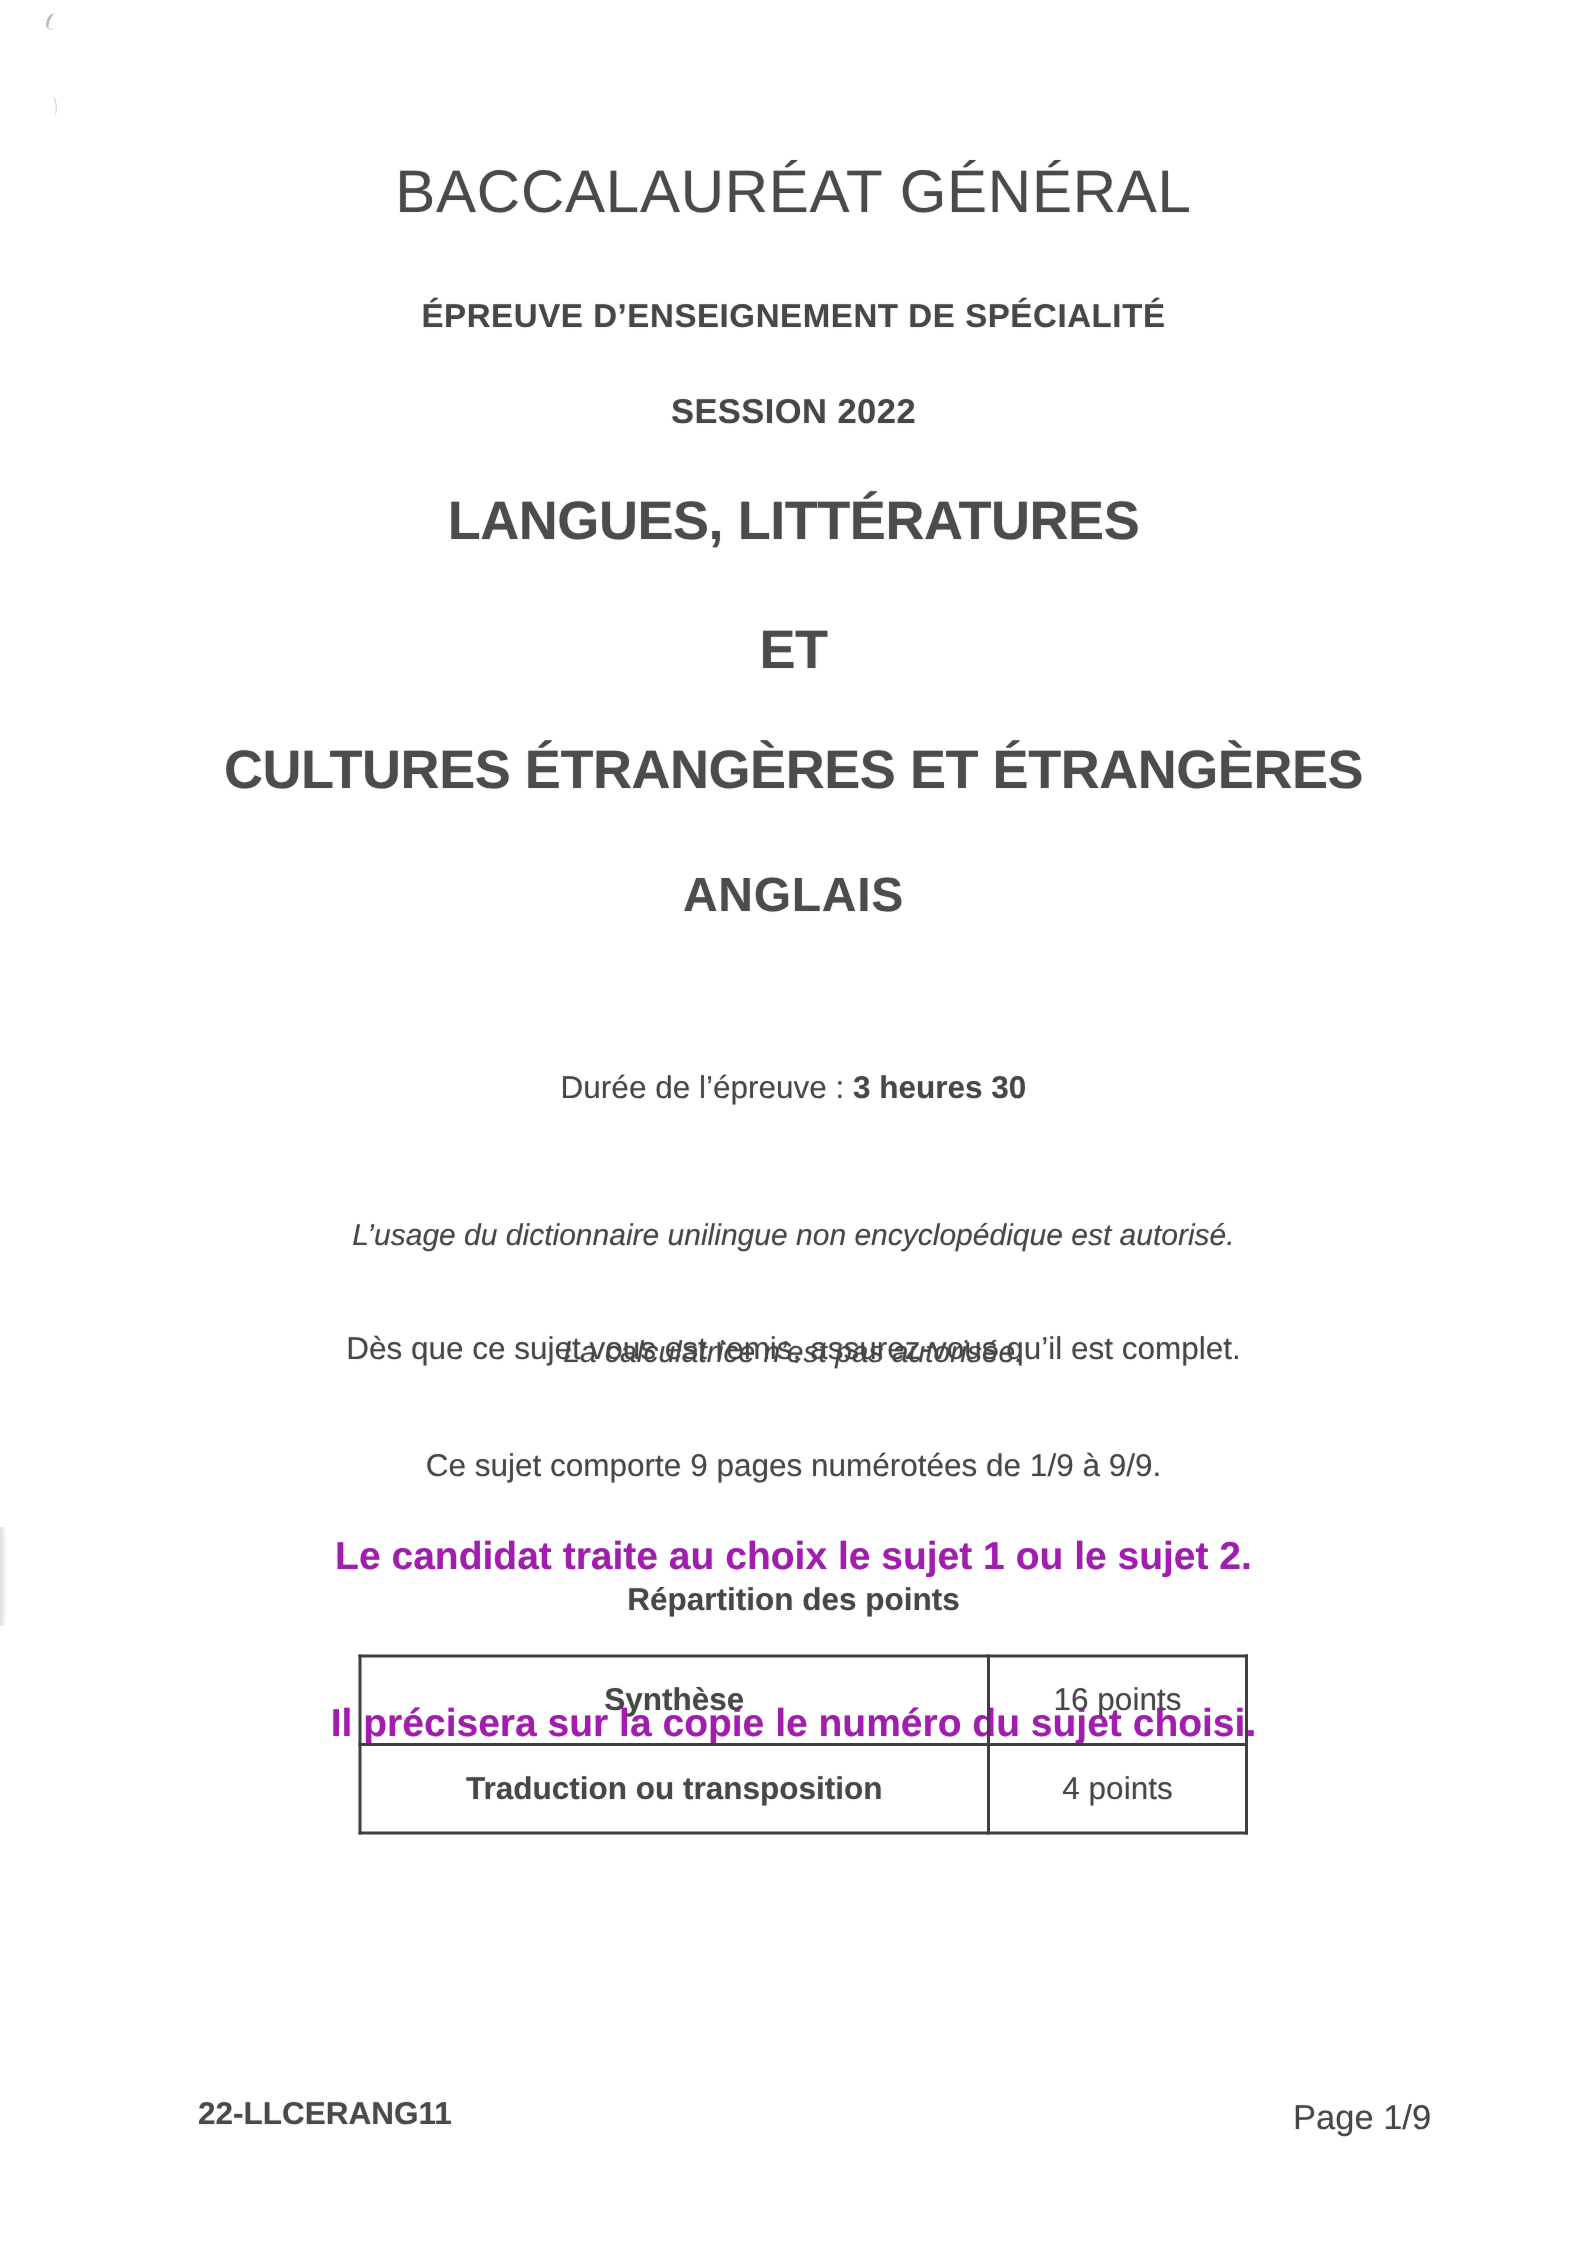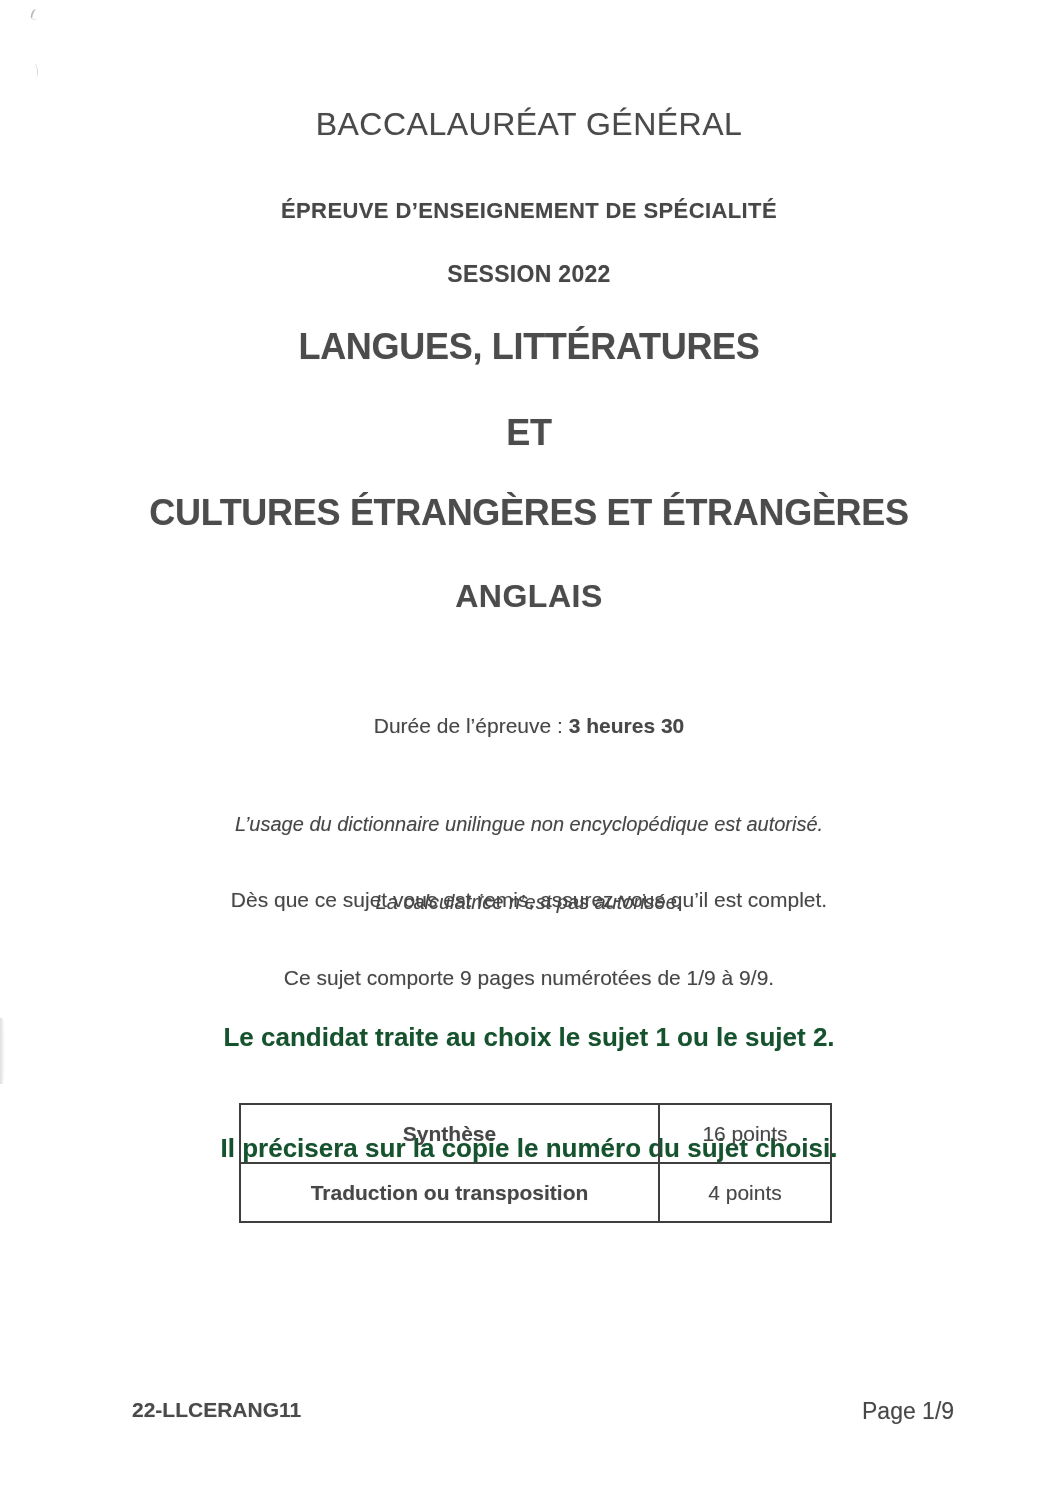--- a/index.html
+++ b/index.html
@@ -22,21 +22,21 @@
   .centered {
     position: absolute;
     left: 0;
     width: 100%;
     text-align: center;
     white-space: pre-wrap;
   }
 
   .title {
     top: 106px;
-    font-size: 32px;
+    font-size: 40px;
     font-weight: 400;
     letter-spacing: 0.5px;
     color: #4a4a4a;
   }
   .subtitle {
     top: 198px;
     font-size: 22px;
     font-weight: 700;
     letter-spacing: 0.4px;
   }
@@ -78,21 +78,21 @@
   .complete {
     top: 835px;
     font-size: 21px;
     line-height: 26px;
   }
   .choice {
     top: 945px;
     font-size: 26px;
     font-weight: 700;
     line-height: 37px;
-    color: #14532d;
+    color: #a21caf;
   }
   .points-heading {
     top: 1055px;
     font-size: 21px;
     font-weight: 700;
   }
 
   .points-table {
     position: absolute;
     left: 239px;
@@ -177,20 +177,21 @@
   <div class="centered complete">
     <div>Dès que ce sujet vous est remis, assurez-vous qu’il est complet.</div>
     <div>Ce sujet comporte 9 pages numérotées de 1/9 à 9/9.</div>
   </div>
 
   <div class="centered choice">
     <div>Le candidat traite au choix le sujet 1 ou le sujet 2.</div>
     <div>Il précisera sur la copie le numéro du sujet choisi.</div>
   </div>
 
+  <div class="centered points-heading">Répartition des points</div>
 
   <table class="points-table">
     <tbody>
       <tr>
         <td class="cell-label">Synthèse</td>
         <td class="cell-value">16 points</td>
       </tr>
       <tr>
         <td class="cell-label">Traduction ou transposition</td>
         <td class="cell-value">4 points</td>

